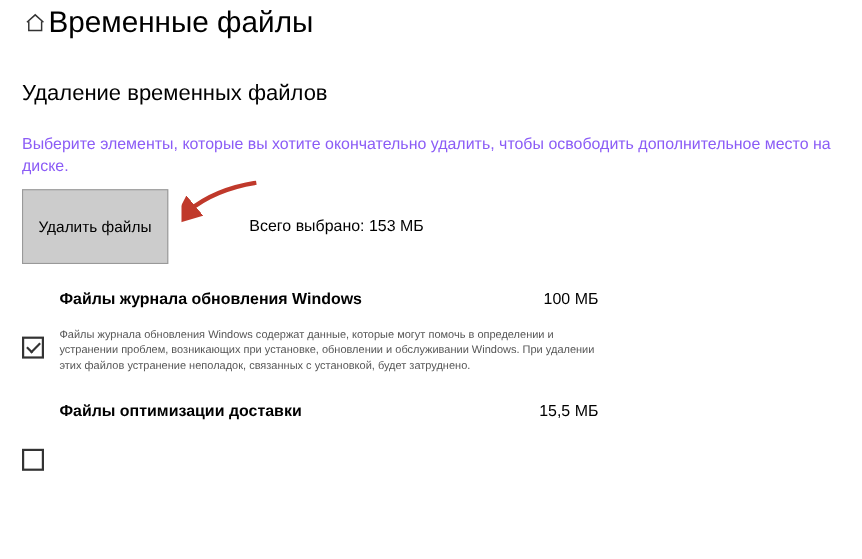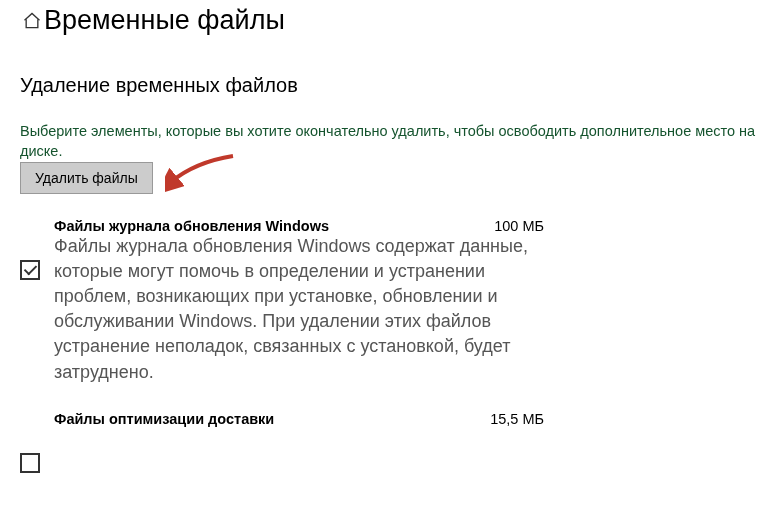--- a/index.html
+++ b/index.html
@@ -38,34 +38,34 @@
       padding: 30px 20px 0 20px;
     }
     .section-heading {
       font-size: 20px;
       font-weight: 400;
       margin-bottom: 24px;
     }
     .instruction-text {
       font-size: 14.5px;
       line-height: 1.4;
-      margin-bottom: 0;
-      color: #14532d;
+      margin-bottom: 10px;
+      color: #8b5cf6;
     }
     .action-row {
       display: flex;
       align-items: center;
       gap: 74px;
       margin-bottom: 16px;
       position: relative;
     }
     .delete-button {
       background: #cccccc;
       border: 1px solid #999999;
-      padding: 7px 14px;
+      padding: 25px 14px;
       font-size: 14px;
       font-family: inherit;
       cursor: pointer;
     }
     .total-selected {
       font-size: 14.5px;
     }
     .arrow-annotation {
       position: absolute;
       left: 145px;
@@ -117,24 +117,24 @@
     }
     .item-title {
       font-weight: 600;
       font-size: 14.5px;
     }
     .item-size {
       font-size: 14.5px;
       white-space: nowrap;
     }
     .item-description {
-      font-size: 18px;
+      font-size: 10px;
       line-height: 1.4;
       color: #555;
-      margin-top: 0;
+      margin-top: 18px;
     }
   </style>
 </head>
 <body>
 
 <div class="header-row">
   <span class="home-icon">
     <svg width="20" height="20" viewBox="0 0 24 24" fill="none" stroke="#333" stroke-width="1.6">
       <path d="M3 11 L12 3 L21 11"></path>
       <path d="M5 10 V20 H19 V10"></path>
@@ -152,20 +152,21 @@
     <span class="arrow-annotation">
       <svg width="70" height="40" viewBox="0 0 70 40">
         <defs>
           <marker id="ahead" markerWidth="10" markerHeight="10" refX="2" refY="3" orient="auto">
             <path d="M0,0 L0,6 L7,3 z" fill="#c0392b"></path>
           </marker>
         </defs>
         <path d="M68,2 Q30,8 6,28" stroke="#c0392b" stroke-width="4" fill="none" marker-end="url(#ahead)"></path>
       </svg>
     </span>
+    <span class="total-selected">Всего выбрано: 153 МБ</span>
   </div>
 
   <div class="items-container">
 
     <div class="item-row">
       <div class="checkbox checked"></div>
       <div class="item-content">
         <div class="item-header">
           <span class="item-title">Файлы журнала обновления Windows</span>
           <span class="item-size">100 МБ</span>

